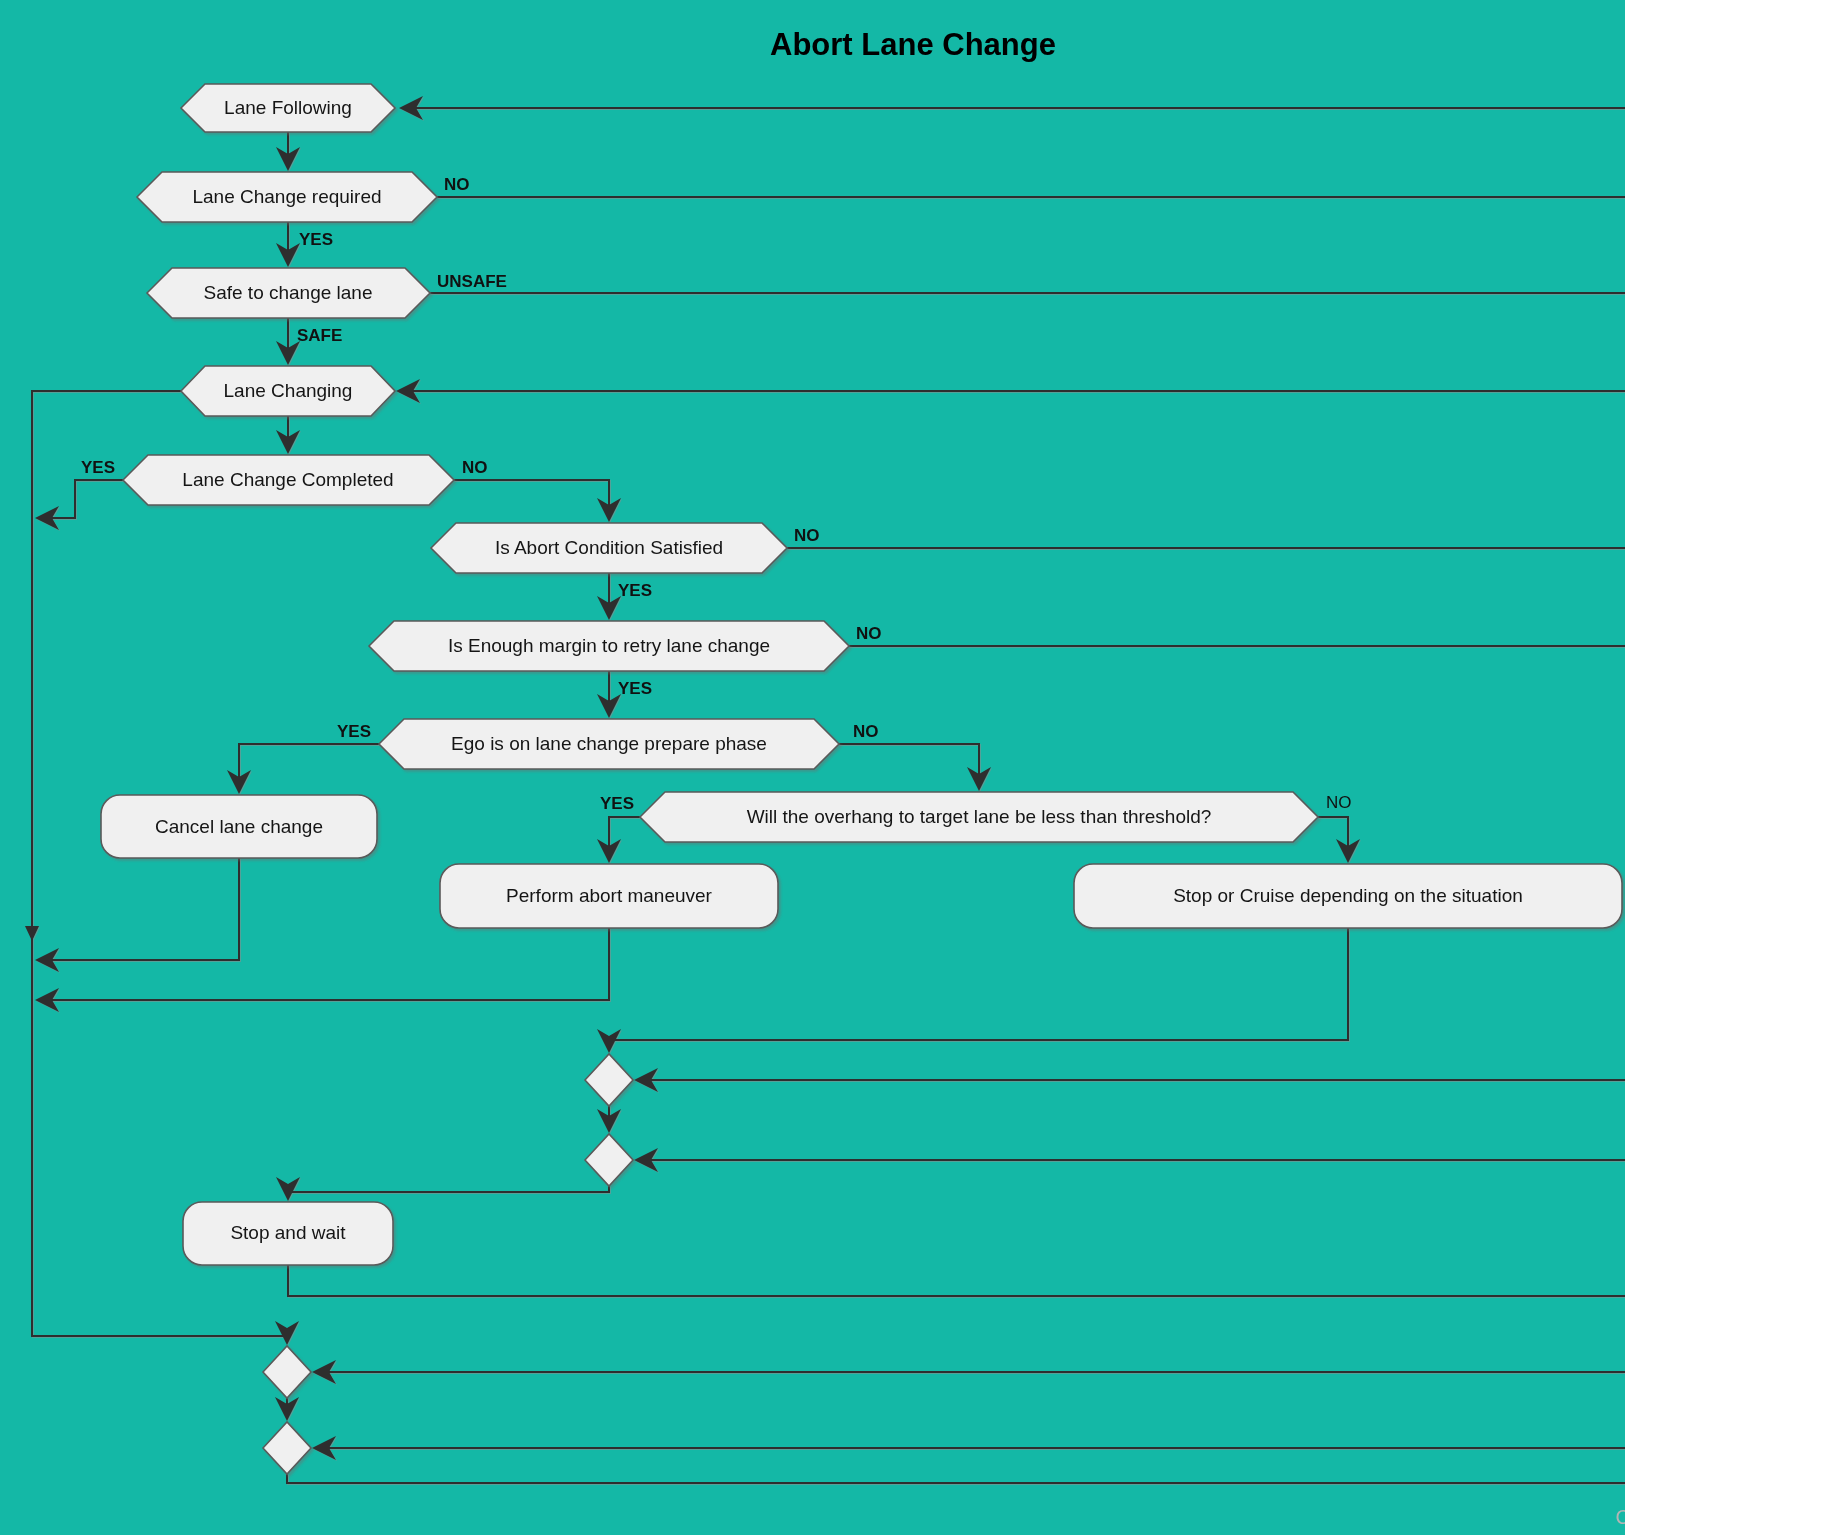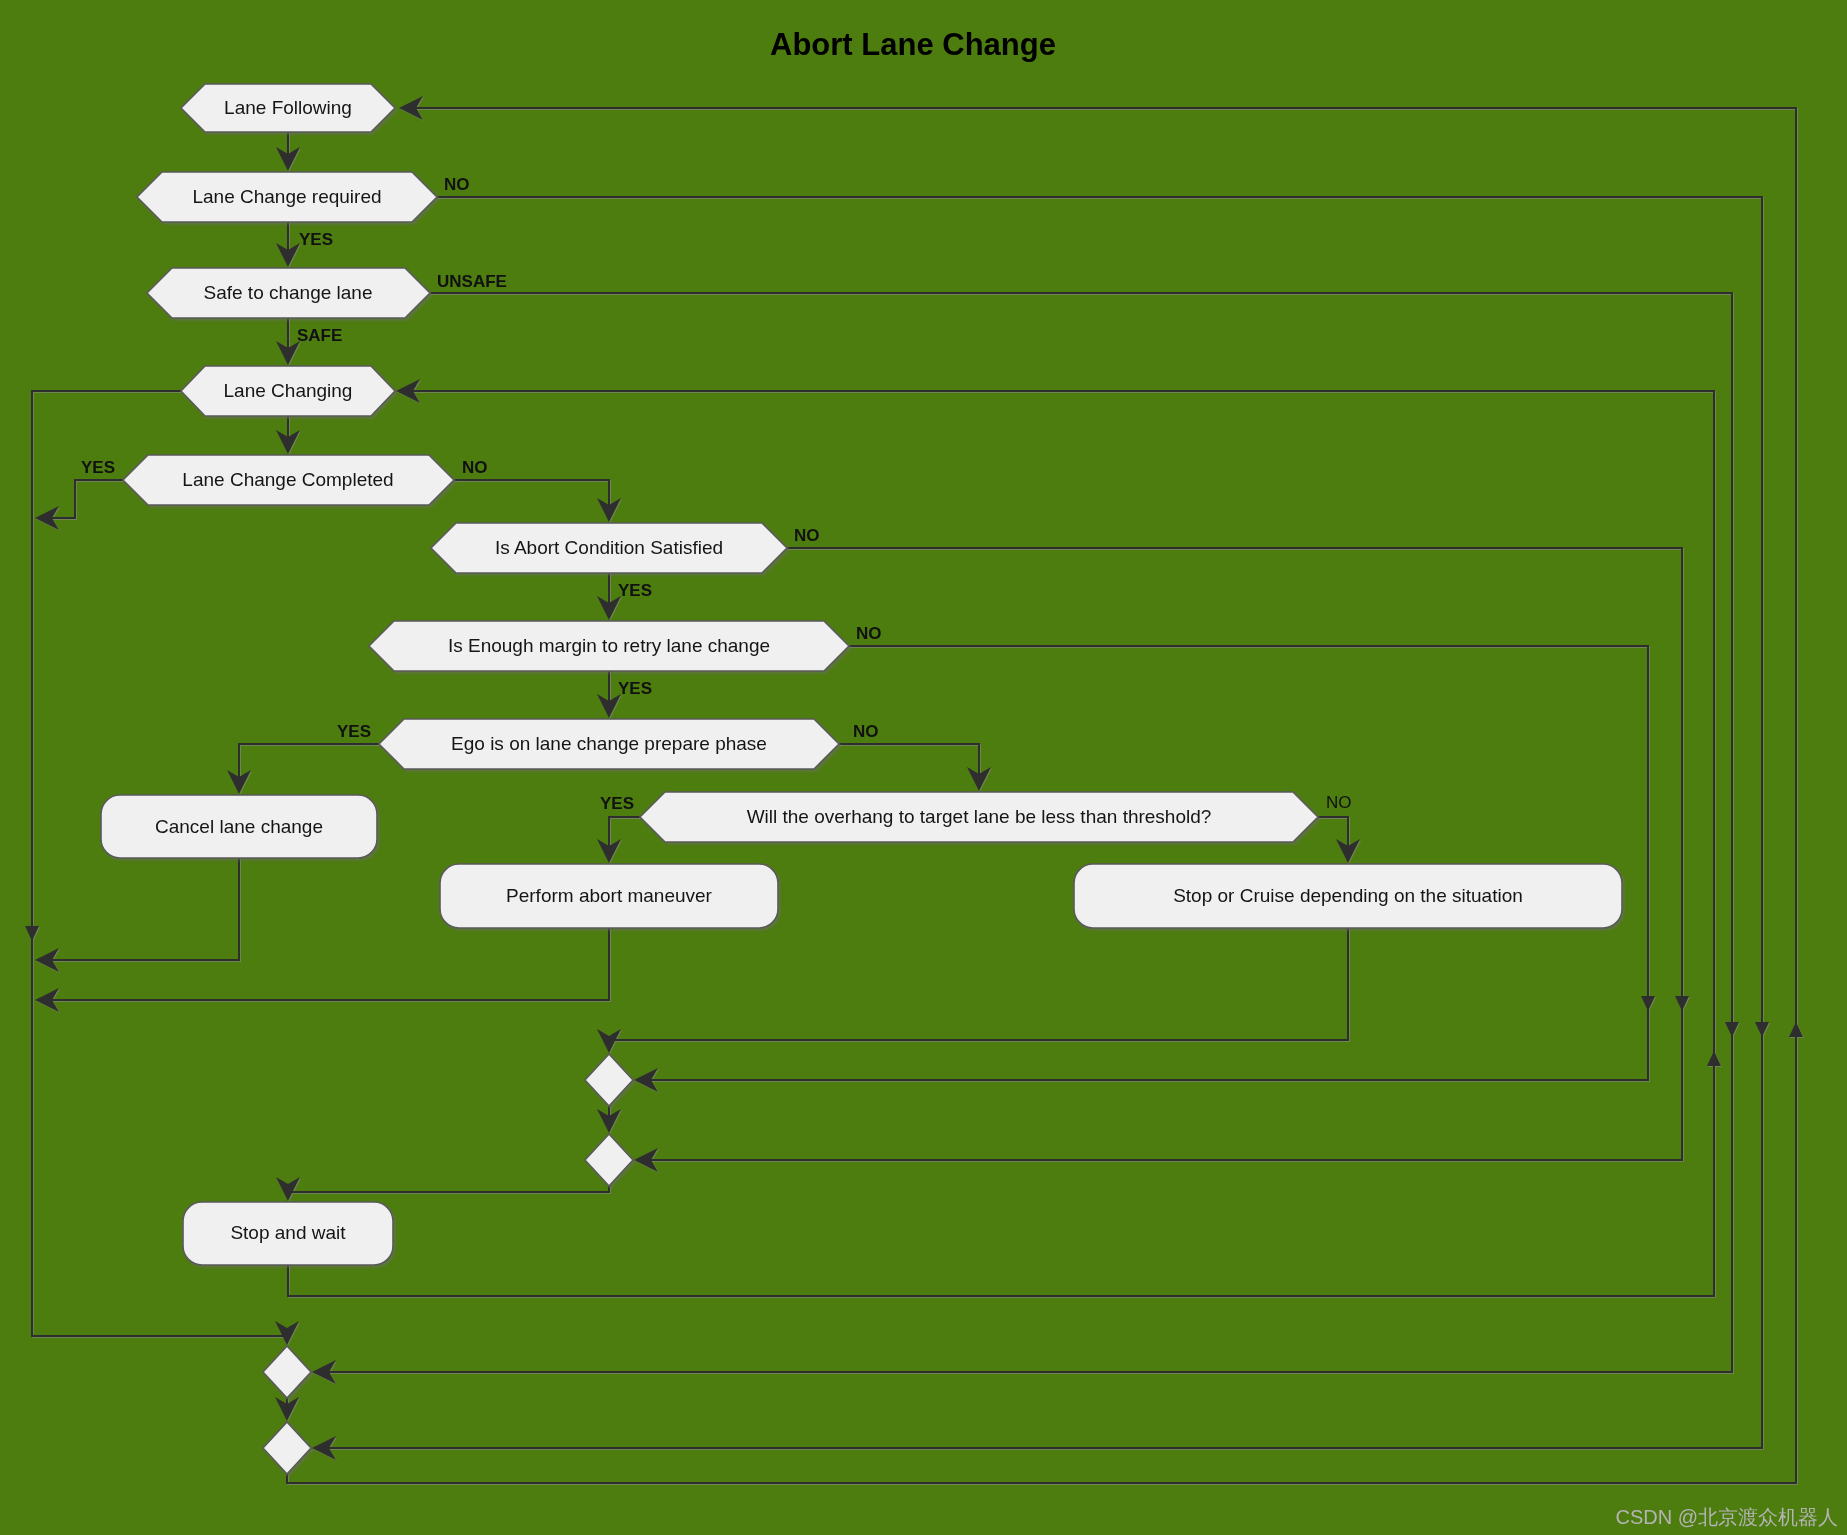--- a/index.html
+++ b/index.html
@@ -1,16 +1,16 @@
 <!DOCTYPE html>
 <html><head>
 <meta charset="utf-8">
 <style>
   html,body{margin:0;padding:0;background:#ffffff;}
-  .page{position:relative;width:1847px;height:1535px;background:#4d7c0f;overflow:hidden;
+  .page{position:relative;width:1625px;height:1535px;background:#14b8a6;overflow:hidden;
         font-family:"Liberation Sans",sans-serif;}
   svg{display:block;}
   .shape{fill:#f0f0f0;stroke:#5a5a5a;stroke-width:1.6px;}
   .shapes{filter:drop-shadow(2.5px 2.5px 1px rgba(110,110,110,0.45));}
   .flow{filter:drop-shadow(1.5px 1.5px 0.5px rgba(140,140,140,0.55));}
   .edge{fill:none;stroke:#2e2e2e;stroke-width:2px;}
   .arr{fill:#2e2e2e;stroke:none;}
   .nodelabel{font-size:19px;fill:#151515;text-anchor:middle;}
   .edgelabel{font-size:17px;font-weight:bold;fill:#111111;}
   .edgelabel.plain{font-weight:normal;}

